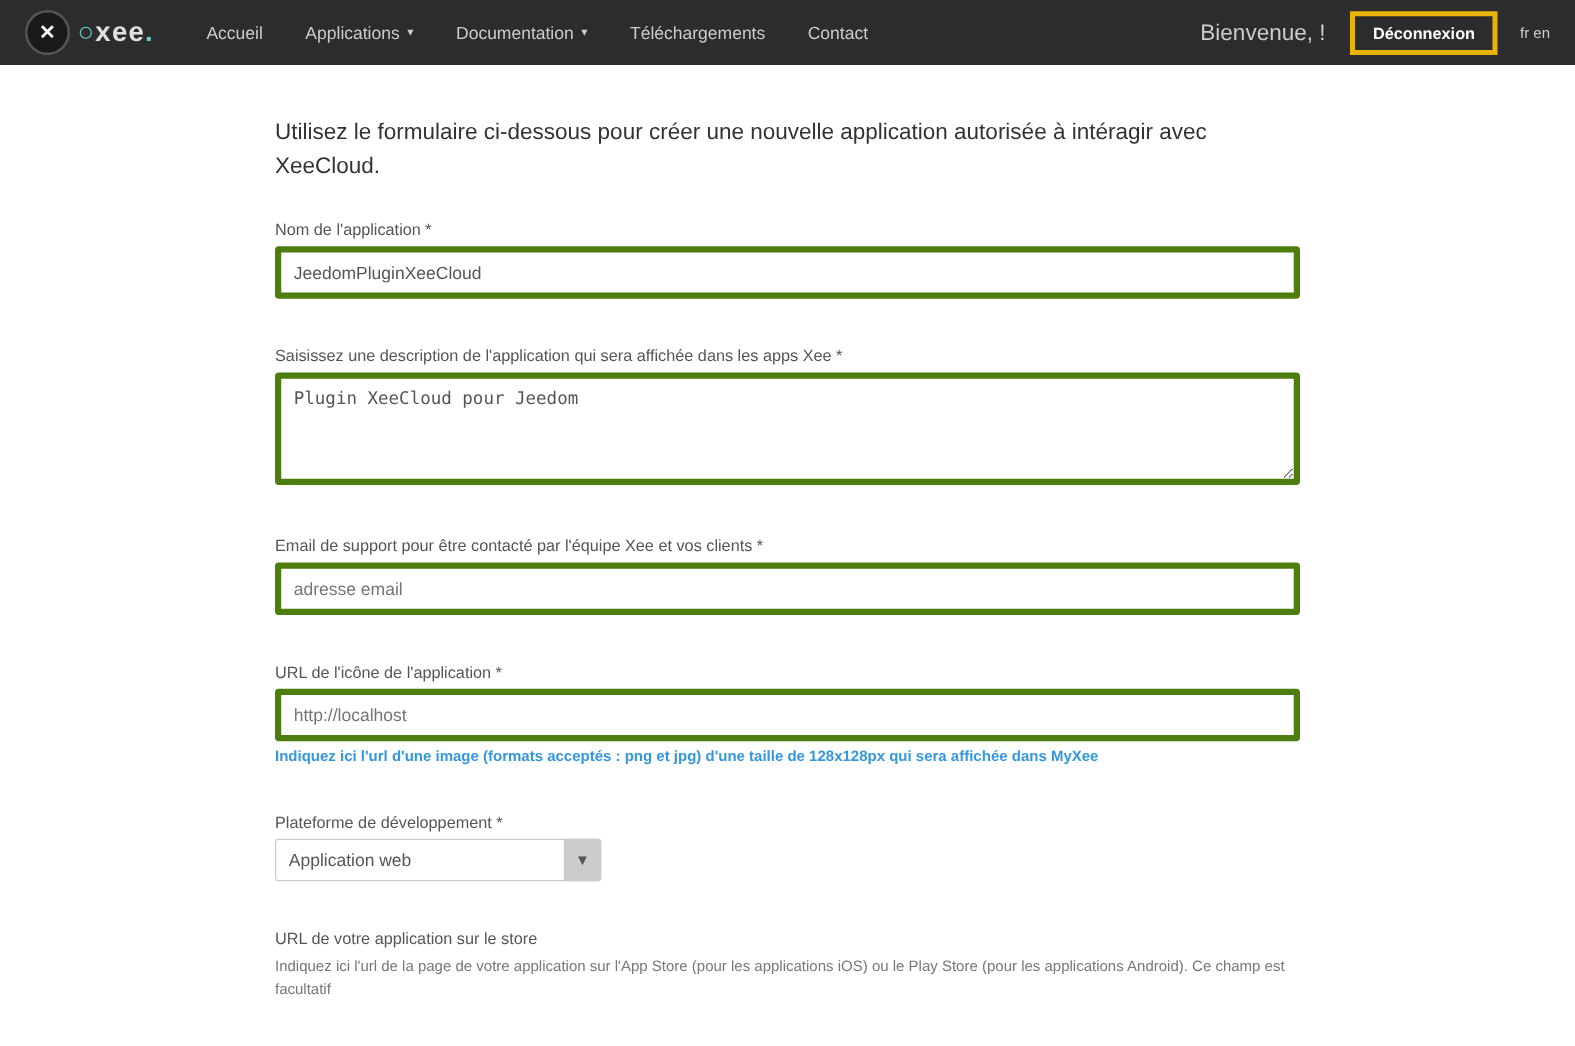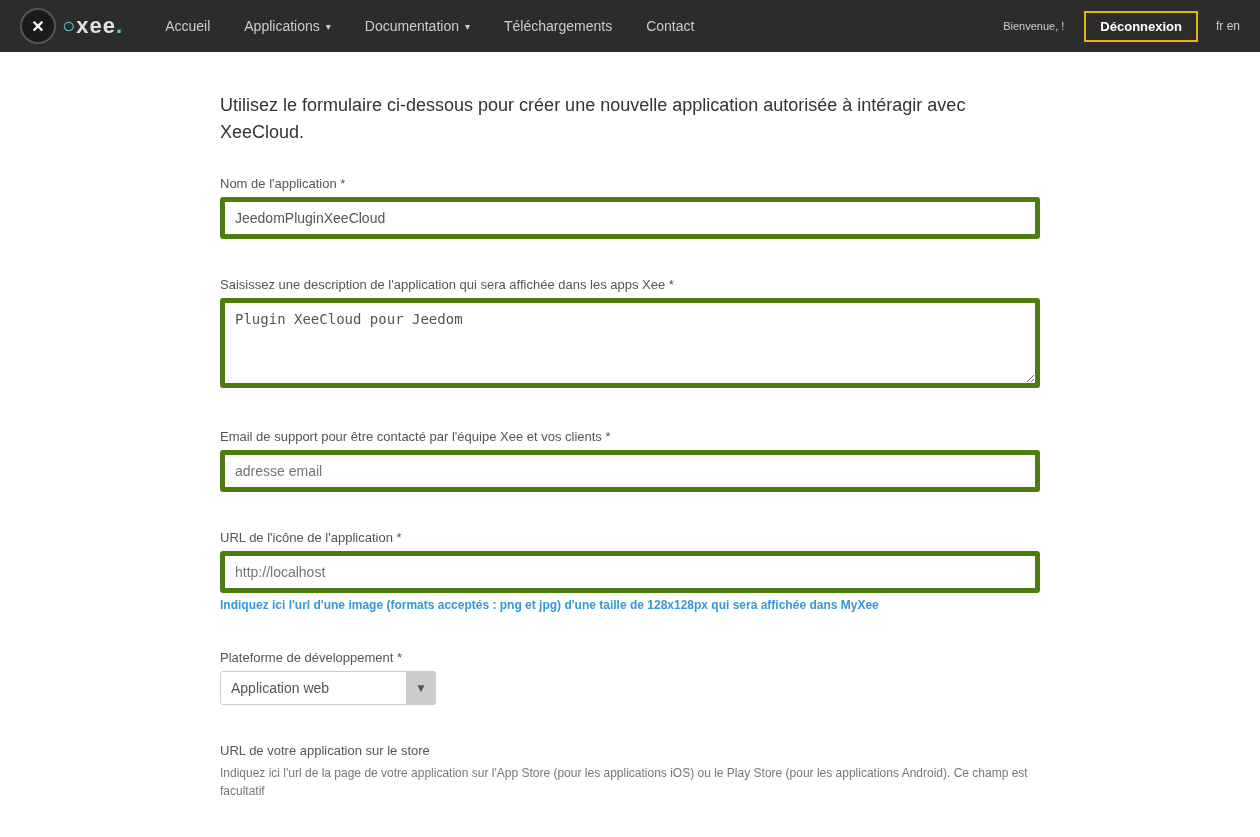--- a/index.html
+++ b/index.html
@@ -47,32 +47,32 @@
       cursor: pointer;
       display: flex; align-items: center; gap: 4px;
     }
     .nav-link .caret {
       font-size: 10px;
       margin-left: 2px;
     }
     .nav-spacer { flex: 1; }
     .nav-welcome {
       color: #ccc;
-      font-size: 11px;
+      font-size: 18px;
       margin-right: 10px;
     }
     .nav-lang {
       color: #ccc;
       font-size: 12px;
       margin-left: 8px;
     }
     .btn-deconnexion {
       background: transparent;
       color: #fff;
-      border: 2px solid #eab308;
+      border: 4px solid #eab308;
       padding: 6px 14px;
       font-size: 13px;
       cursor: pointer;
       font-weight: bold;
     }
 
     
     .main-content {
       max-width: 860px;
       margin: 40px auto;
@@ -116,21 +116,21 @@
     .form-hint {
       font-size: 12px;
       color: #3498db;
       margin-top: 5px;
       font-weight: bold;
     }
 
     .select-wrapper {
       position: relative;
       display: inline-block;
-      width: 216px;
+      width: 261px;
     }
     .select-wrapper select {
       width: 100%;
       border: 1px solid #ccc;
       border-radius: 3px;
       padding: 8px 30px 8px 10px;
       font-size: 14px;
       color: #555;
       background: #fff;
       appearance: none;

